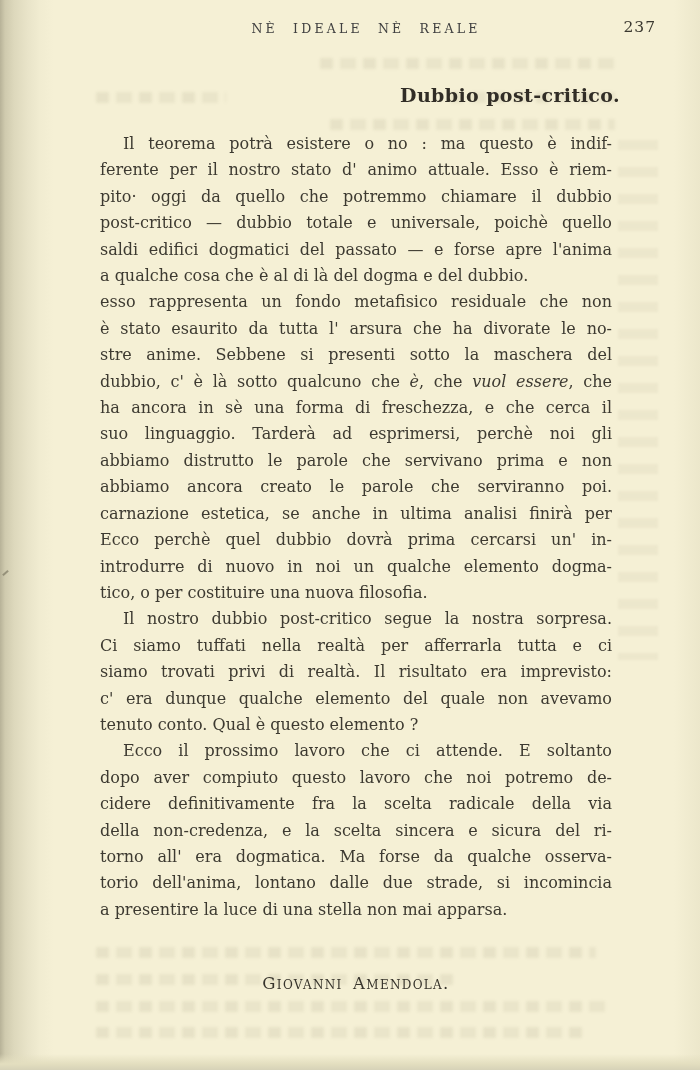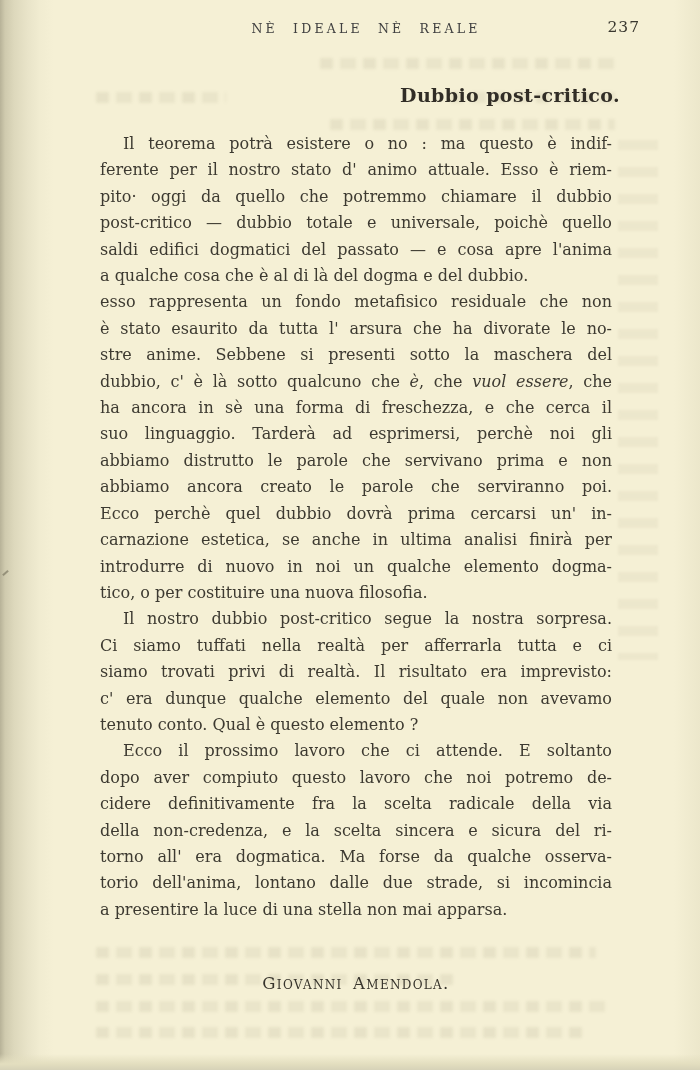--- a/index.html
+++ b/index.html
@@ -34,21 +34,21 @@
     pointer-events:none;
   }
   
   .running-header{
     position:absolute;top:21px;left:100px;width:532px;
     text-align:center;
     font-size:12.5px;letter-spacing:3.2px;word-spacing:8px;
     color:#404040;
   }
   .page-number{
-    position:absolute;top:18px;right:60px;
+    position:absolute;top:18px;right:44px;
     font-size:15.5px;letter-spacing:1px;color:#3a382f;
   }
   
   .section-title{
     position:absolute;top:84px;left:108px;width:512px;
     text-align:right;
     font-weight:bold;font-size:19px;letter-spacing:.4px;
     color:var(--title-ink);
   }
   
@@ -121,34 +121,34 @@
   <div class="page-number">237</div>
 
   <div class="section-title">Dubbio post-critico.</div>
 
   <div class="text-block">
       <div>
         <div class="line indent"><span>Il teorema potrà esistere o no : ma questo è indif-</span></div>
         <div class="line"><span>ferente per il nostro stato d' animo attuale. Esso è riem-</span></div>
         <div class="line"><span>pito· oggi da quello che potremmo chiamare il dubbio</span></div>
         <div class="line"><span>post-critico — dubbio totale e universale, poichè quello</span></div>
-        <div class="line"><span>saldi edifici dogmatici del passato — e cosa apre l'anima</span></div>
+        <div class="line"><span>saldi edifici dogmatici del passato — e forse apre l'anima</span></div>
         <div class="line last"><span>a qualche cosa che è al di là del dogma e del dubbio.</span></div>
       </div>
       <div>
         <div class="line"><span>esso rappresenta un fondo metafisico residuale che non</span></div>
         <div class="line"><span>è stato esaurito da tutta l' arsura che ha divorate le no-</span></div>
         <div class="line"><span>stre anime. Sebbene si presenti sotto la maschera del</span></div>
         <div class="line"><span>dubbio, c' è là sotto qualcuno che </span><span class="ital">è</span><span>, che </span><span class="ital">vuol essere</span><span>, che</span></div>
         <div class="line"><span>ha ancora in sè una forma di freschezza, e che cerca il</span></div>
         <div class="line"><span>suo linguaggio. Tarderà ad esprimersi, perchè noi gli</span></div>
         <div class="line"><span>abbiamo distrutto le parole che servivano prima e non</span></div>
         <div class="line"><span>abbiamo ancora creato le parole che serviranno poi.</span></div>
+        <div class="line"><span>carnazione estetica, se anche in ultima analisi finirà per</span></div>
         <div class="line"><span>Ecco perchè quel dubbio dovrà prima cercarsi un' in-</span></div>
-        <div class="line"><span>carnazione estetica, se anche in ultima analisi finirà per</span></div>
         <div class="line"><span>introdurre di nuovo in noi un qualche elemento dogma-</span></div>
         <div class="line last"><span>tico, o per costituire una nuova filosofia.</span></div>
       </div>
       <div>
         <div class="line indent"><span>Il nostro dubbio post-critico segue la nostra sorpresa.</span></div>
         <div class="line"><span>Ci siamo tuffati nella realtà per afferrarla tutta e ci</span></div>
         <div class="line"><span>siamo trovati privi di realtà. Il risultato era imprevisto:</span></div>
         <div class="line"><span>c' era dunque qualche elemento del quale non avevamo</span></div>
         <div class="line last"><span>tenuto conto. Qual è questo elemento ?</span></div>
       </div>

